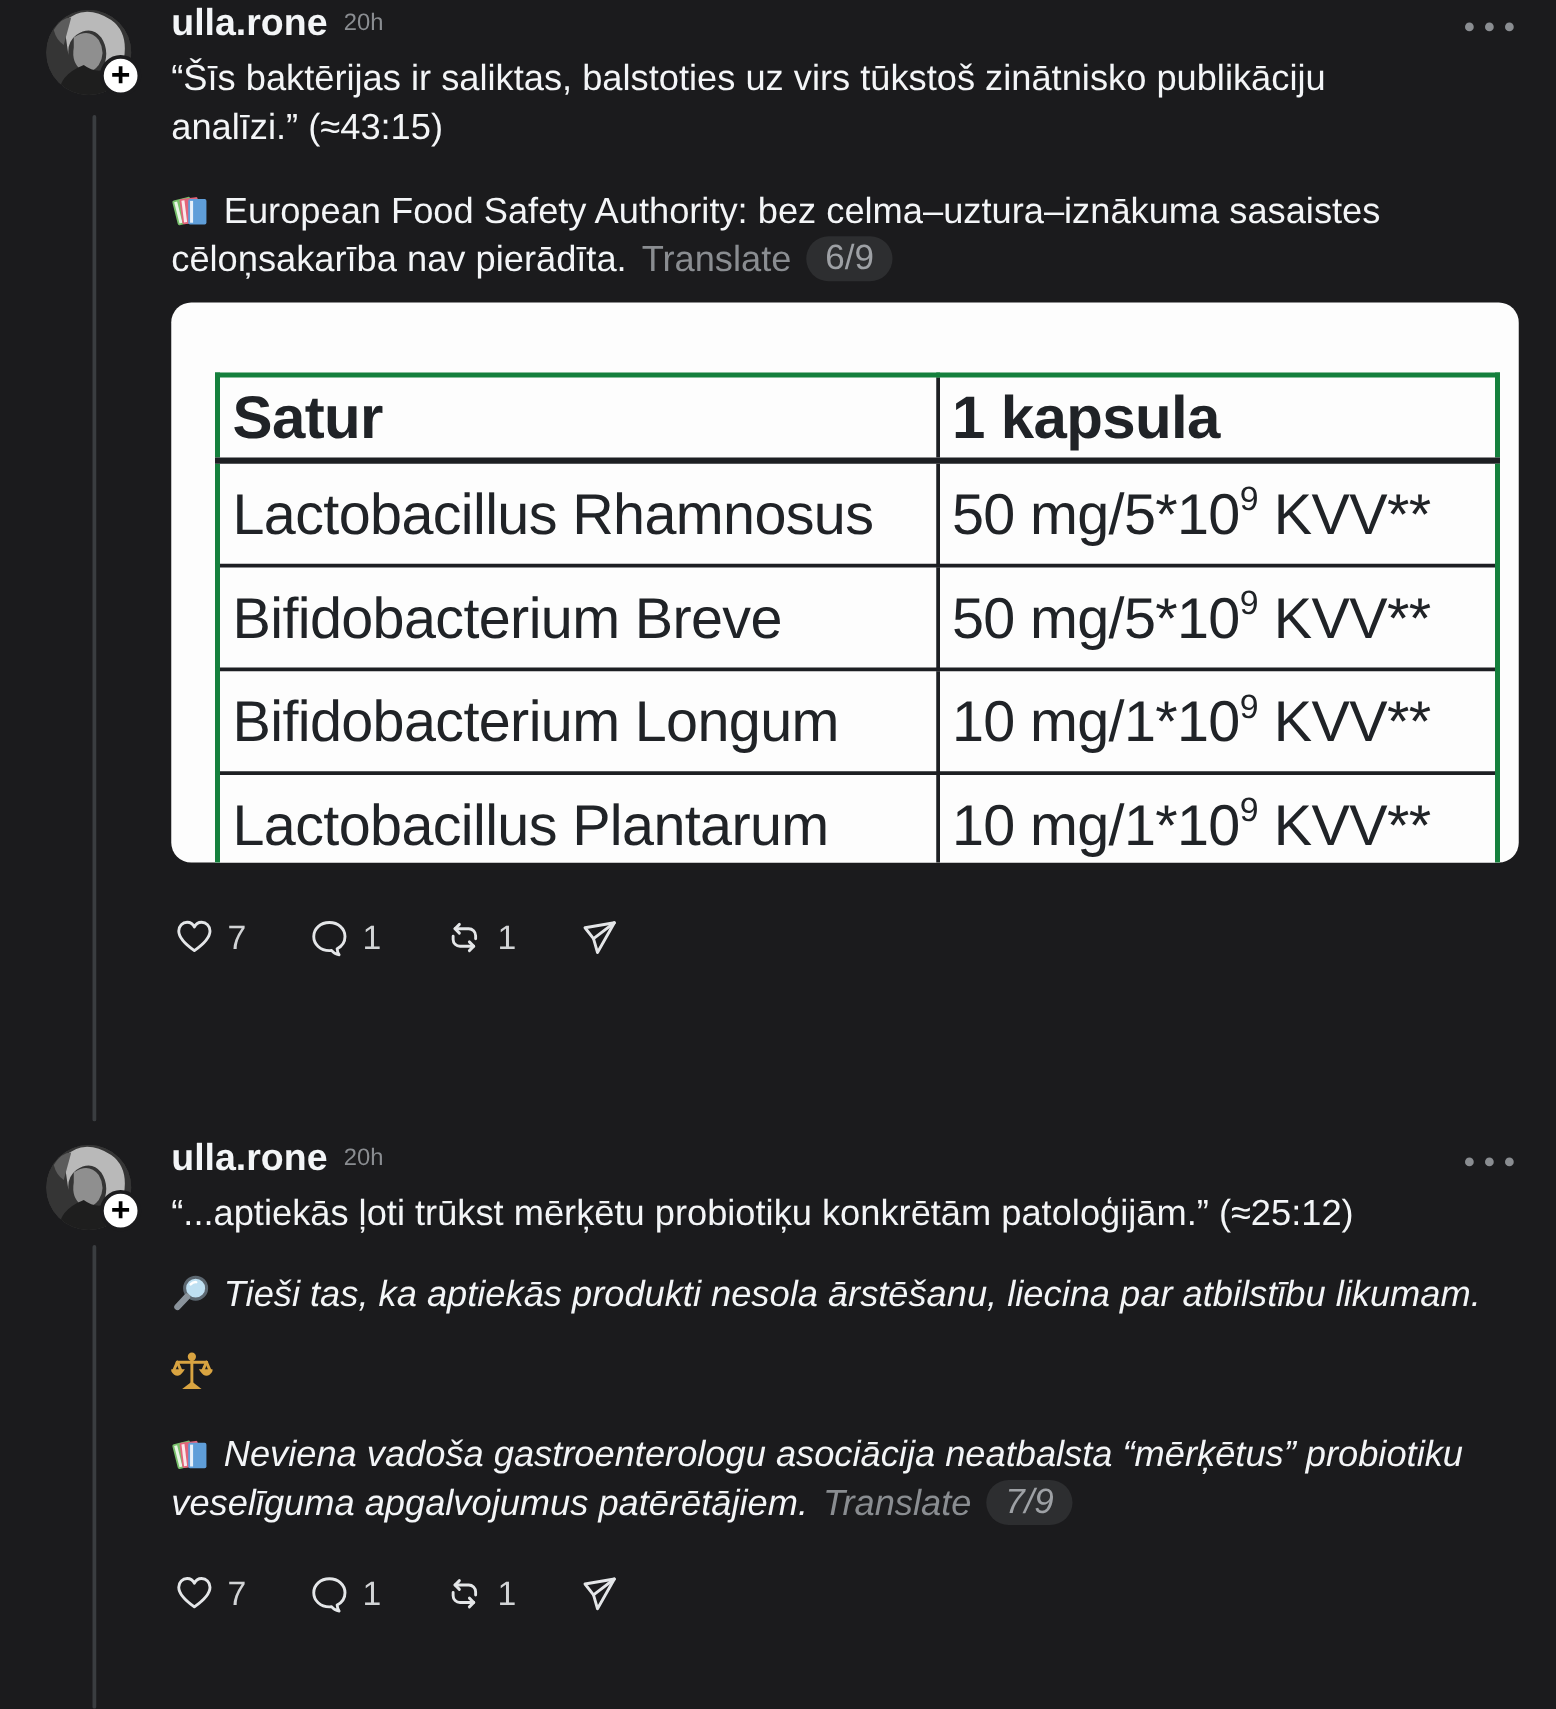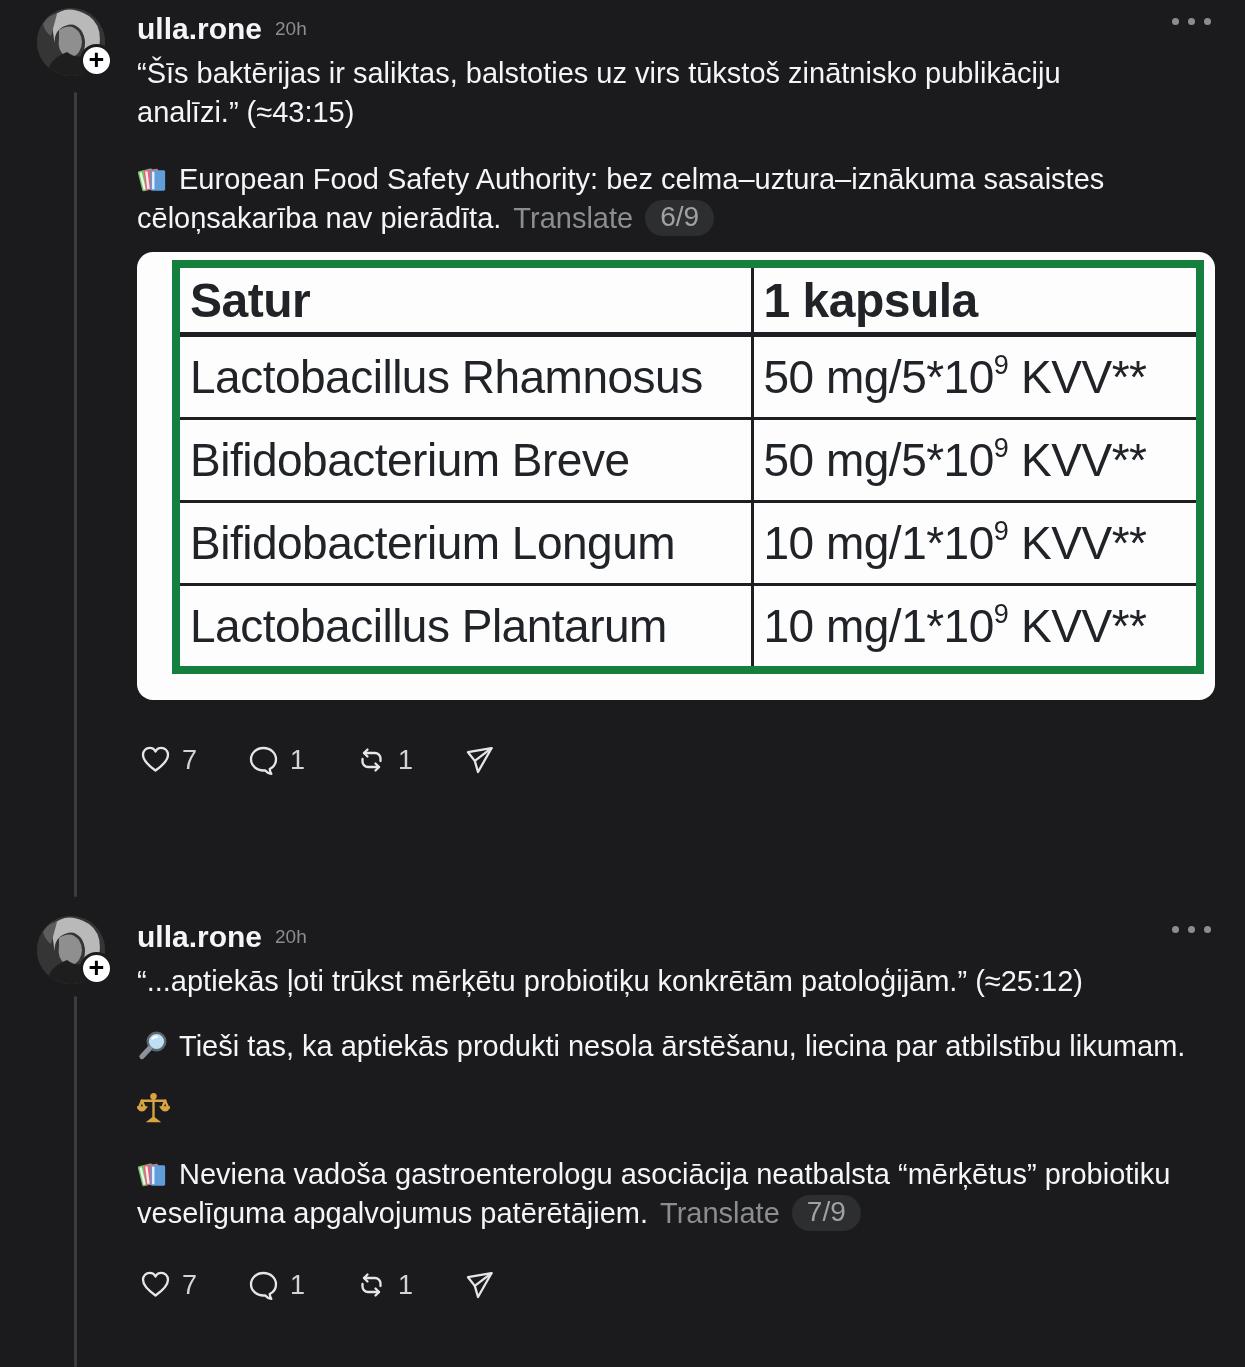--- a/index.html
+++ b/index.html
@@ -23,31 +23,31 @@
     background:#ffffff;border:3px solid #1b1b1d;border-radius:50%;
     display:flex;align-items:center;justify-content:center;
     color:#000;font-size:27px;font-weight:700;line-height:1;box-sizing:border-box;
   }
   .thread-line{position:absolute;left:74px;width:3px;background:#3a3d40;border-radius:2px;}
   .post-1 .thread-line{top:92px;bottom:11px;}
   .post-2 .thread-line{top:88px;bottom:0;}
 
   .content{margin-left:137px;margin-right:30px;position:relative;}
 
-  .post-header{padding-top:10px;height:38px;display:flex;align-items:center;gap:13px;position:relative;}
+  .post-header{padding-top:0;height:38px;display:flex;align-items:center;gap:13px;position:relative;}
   .author{font-size:30px;font-weight:700;color:#f3f5f7;line-height:38px;}
   .time{font-size:19px;color:#8a8d91;line-height:38px;}
   .menu-dots{position:absolute;right:0;top:14px;display:flex;gap:9px;padding:4px;cursor:pointer;}
   .menu-dots i{width:7px;height:7px;border-radius:50%;background:#8a8d91;display:block;}
 
   .para{font-size:29px;line-height:39px;margin:0;color:#f3f5f7;}
   .para .txt{white-space:pre-line;}
   .m-quote{margin-top:6px;}
   .m-24{margin-top:24px;}
-  .m-26{margin-top:26px;}
+  .m-26{margin-top:26px;font-style:italic;}
   .m-28{margin-top:28px;}
   .em{display:inline-block;width:33px;height:33px;vertical-align:-6px;margin-right:9px;}
   .translate{color:#8a8d91;margin-left:12px;cursor:pointer;}
   .pill{
     display:inline-block;background:#2d2e30;color:#9ea1a5;border-radius:999px;
     padding:3px 15px 5px 15px;font-size:28px;line-height:28px;margin-left:12px;vertical-align:2px;
   }
 
   
   .image-card{
@@ -58,21 +58,21 @@
     position:absolute;left:35px;top:8px;width:1024px;
     border-collapse:collapse;table-layout:fixed;
     color:#202327;background:#fdfdfd;
   }
   table.label col.c1{width:576px;}
   table.label col.c2{width:448px;}
   table.label th,table.label td{
     border:3px solid #1d1f23;text-align:left;padding:0 8px 0 10px;
     font-size:46px;letter-spacing:-0.5px;
   }
-  table.label{border:8px solid #15803d;}
+  table.label{border:4px solid #15803d;margin-top:48px;}
   table.label th{height:64px;font-size:48px;font-weight:700;border-bottom-width:5px;}
   table.label td{height:80px;font-weight:400;}
   table.label sup{font-size:27px;position:relative;top:-3px;letter-spacing:0;}
 
   
   .actions{margin-top:40px;height:40px;display:flex;align-items:center;gap:50px;padding-left:2px;}
   .action{display:flex;align-items:center;gap:10px;cursor:pointer;}
   .action svg{display:block;}
   .count{font-size:27px;color:#d2d4d6;line-height:1;}
   .post-2 .actions{margin-top:32px;}

